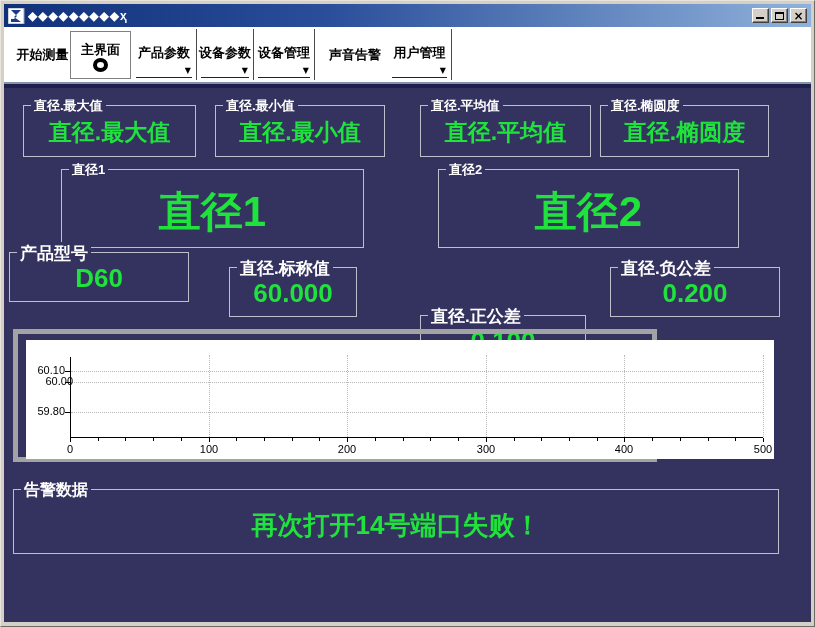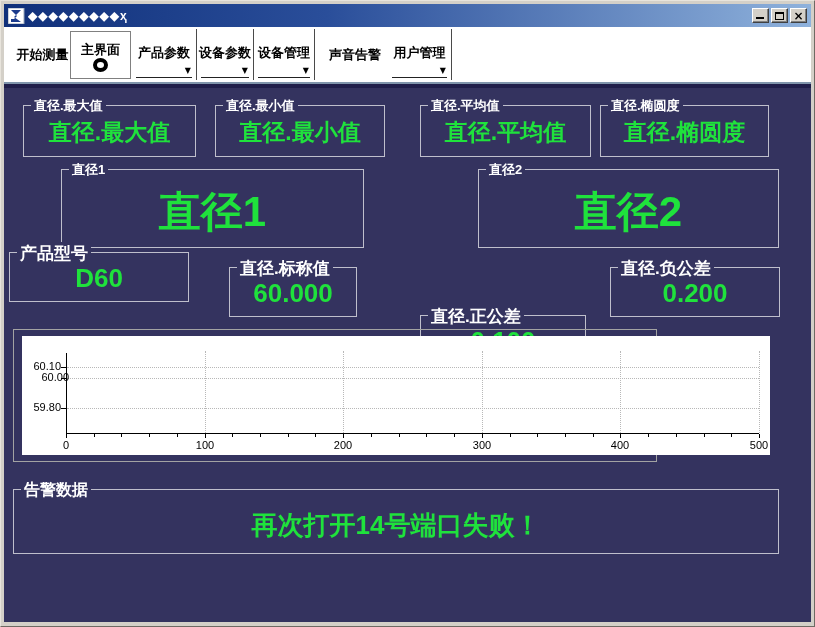--- a/index.html
+++ b/index.html
@@ -84,21 +84,21 @@
   .gbox-value{
     position:absolute;left:0;right:0;top:50%;transform:translateY(-44%);
     text-align:center;color:#1FE23C;font-weight:bold;white-space:nowrap;
   }
   .val-md{font-size:23px;}
   .val-xl{font-size:42px;}
   .val-lg{font-size:26px;}
   
   .chart-panel{
     position:absolute;left:9px;top:241px;width:644px;height:133px;
-    border:1px solid #a3a3a3;box-sizing:border-box;
+    border:5px solid #a3a3a3;box-sizing:border-box;
   }
   .chart-area{
     position:absolute;left:8px;top:6px;width:748px;height:119px;
     background:#FFFFFF;overflow:hidden;
   }
   .axis-v{position:absolute;width:1px;background:#000;}
   .axis-h{position:absolute;height:1px;background:#000;}
   .grid-h{position:absolute;height:0;border-top:1px dotted #B8B8B8;}
   .grid-v{position:absolute;width:0;border-left:1px dotted #B8B8B8;}
   .tick-y{position:absolute;height:1px;background:#000;}
@@ -201,21 +201,21 @@
     </div>
     <div class="gbox" style="left:596px;top:17px;width:169px;height:52px;">
       <span class="gbox-label lbl-sm">直径.椭圆度</span>
       <div class="gbox-value val-md">直径.椭圆度</div>
     </div>
 
     <div class="gbox" style="left:57px;top:81px;width:303px;height:79px;">
       <span class="gbox-label lbl-sm">直径1</span>
       <div class="gbox-value val-xl">直径1</div>
     </div>
-    <div class="gbox" style="left:434px;top:81px;width:301px;height:79px;margin-left:40px;">
+    <div class="gbox" style="left:434px;top:81px;width:301px;height:79px;">
       <span class="gbox-label lbl-sm">直径2</span>
       <div class="gbox-value val-xl">直径2</div>
     </div>
 
     <div class="gbox" style="left:5px;top:164px;width:180px;height:50px;padding-left:44px;">
       <span class="gbox-label lbl-lg" style="top:-11px;">产品型号</span>
       <div class="gbox-value val-lg">D60</div>
     </div>
     <div class="gbox" style="left:225px;top:179px;width:128px;height:50px;">
       <span class="gbox-label lbl-lg" style="top:-11px;">直径.标称值</span>

